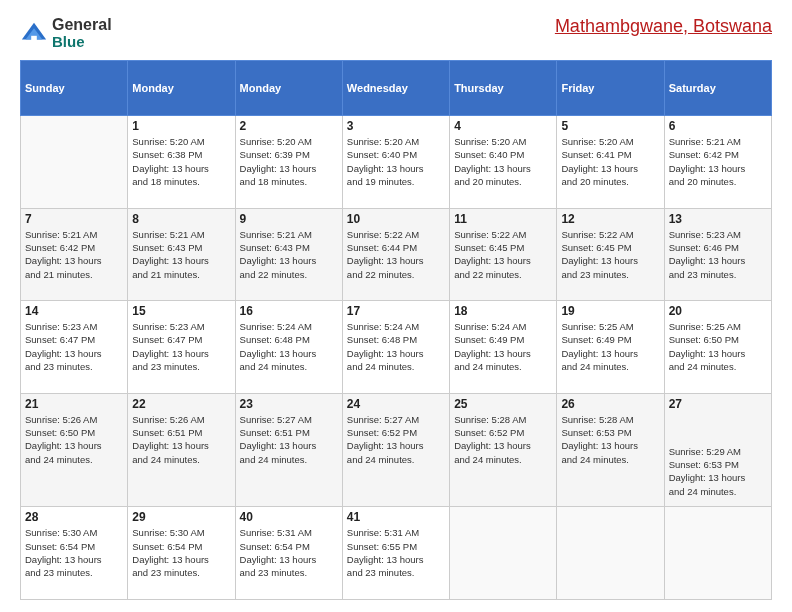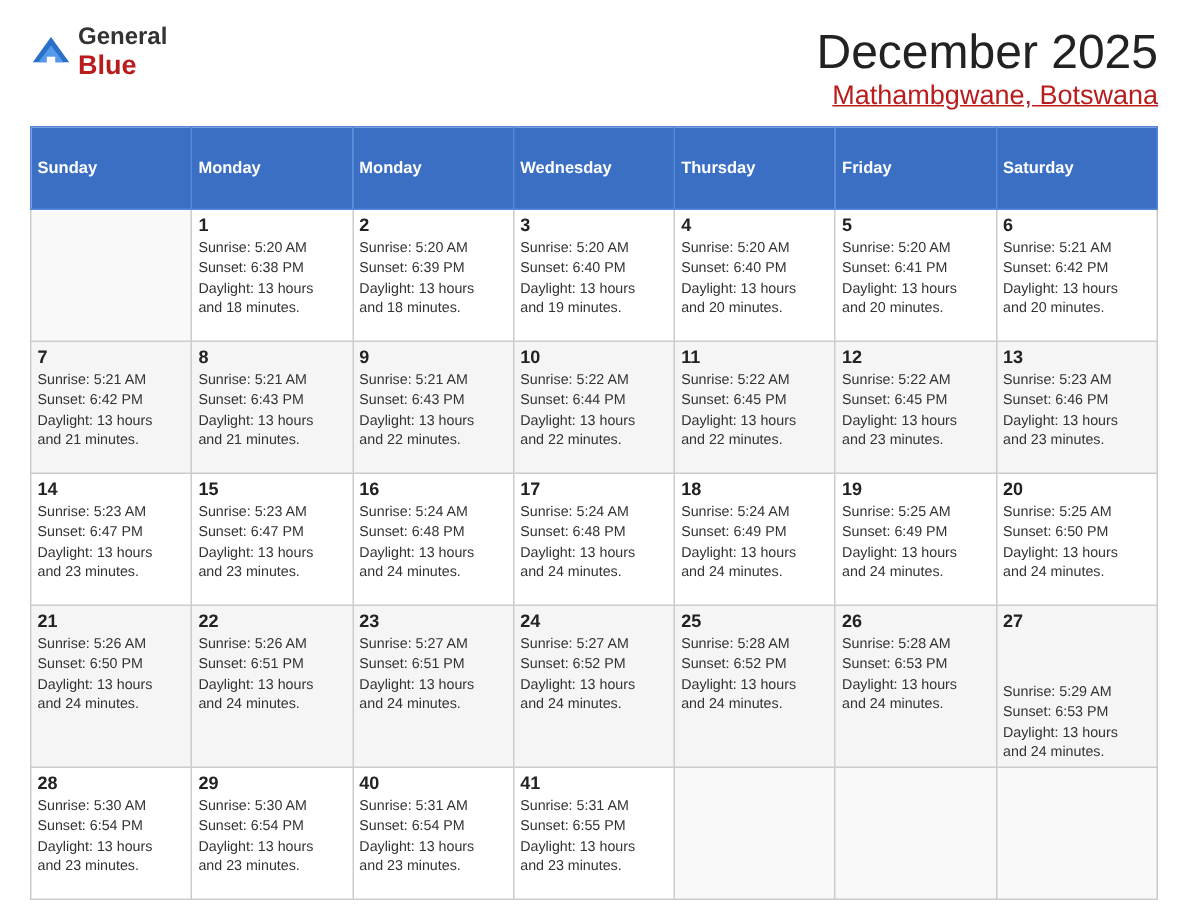--- a/index.html
+++ b/index.html
@@ -32,23 +32,23 @@
       display: flex;
       flex-direction: column;
       line-height: 1.1;
     }
     .logo-general {
       font-size: 16px;
       font-weight: bold;
       color: #333;
     }
     .logo-blue {
-      font-size: 18px;
+      font-size: 15px;
       font-weight: bold;
-      color: #b91c1c;
+      color: #0f766e;
     }
     .logo-icon {
       width: 28px;
       height: 28px;
     }
     .title-block {
       text-align: right;
     }
     .month-title {
       font-size: 32px;
@@ -111,21 +111,20 @@
         <polygon points="15,4 28,22 2,22" fill="#2a6fc9"></polygon>
         <polygon points="15,10 24,22 6,22" fill="#5599e8"></polygon>
         <rect x="12" y="18" width="6" height="6" fill="#fff"></rect>
       </svg>
       <div class="logo-text">
         <span class="logo-general">General</span>
         <span class="logo-blue">Blue</span>
       </div>
     </div>
     <div class="title-block">
-      <div class="month-title">December 2025</div>
       <div class="location">Mathambgwane, Botswana</div>
     </div>
   </div>
 
   <table class="calendar">
     <thead>
       <tr>
         <th>Sunday</th>
         <th>Monday</th>
         <th>Monday</th>

